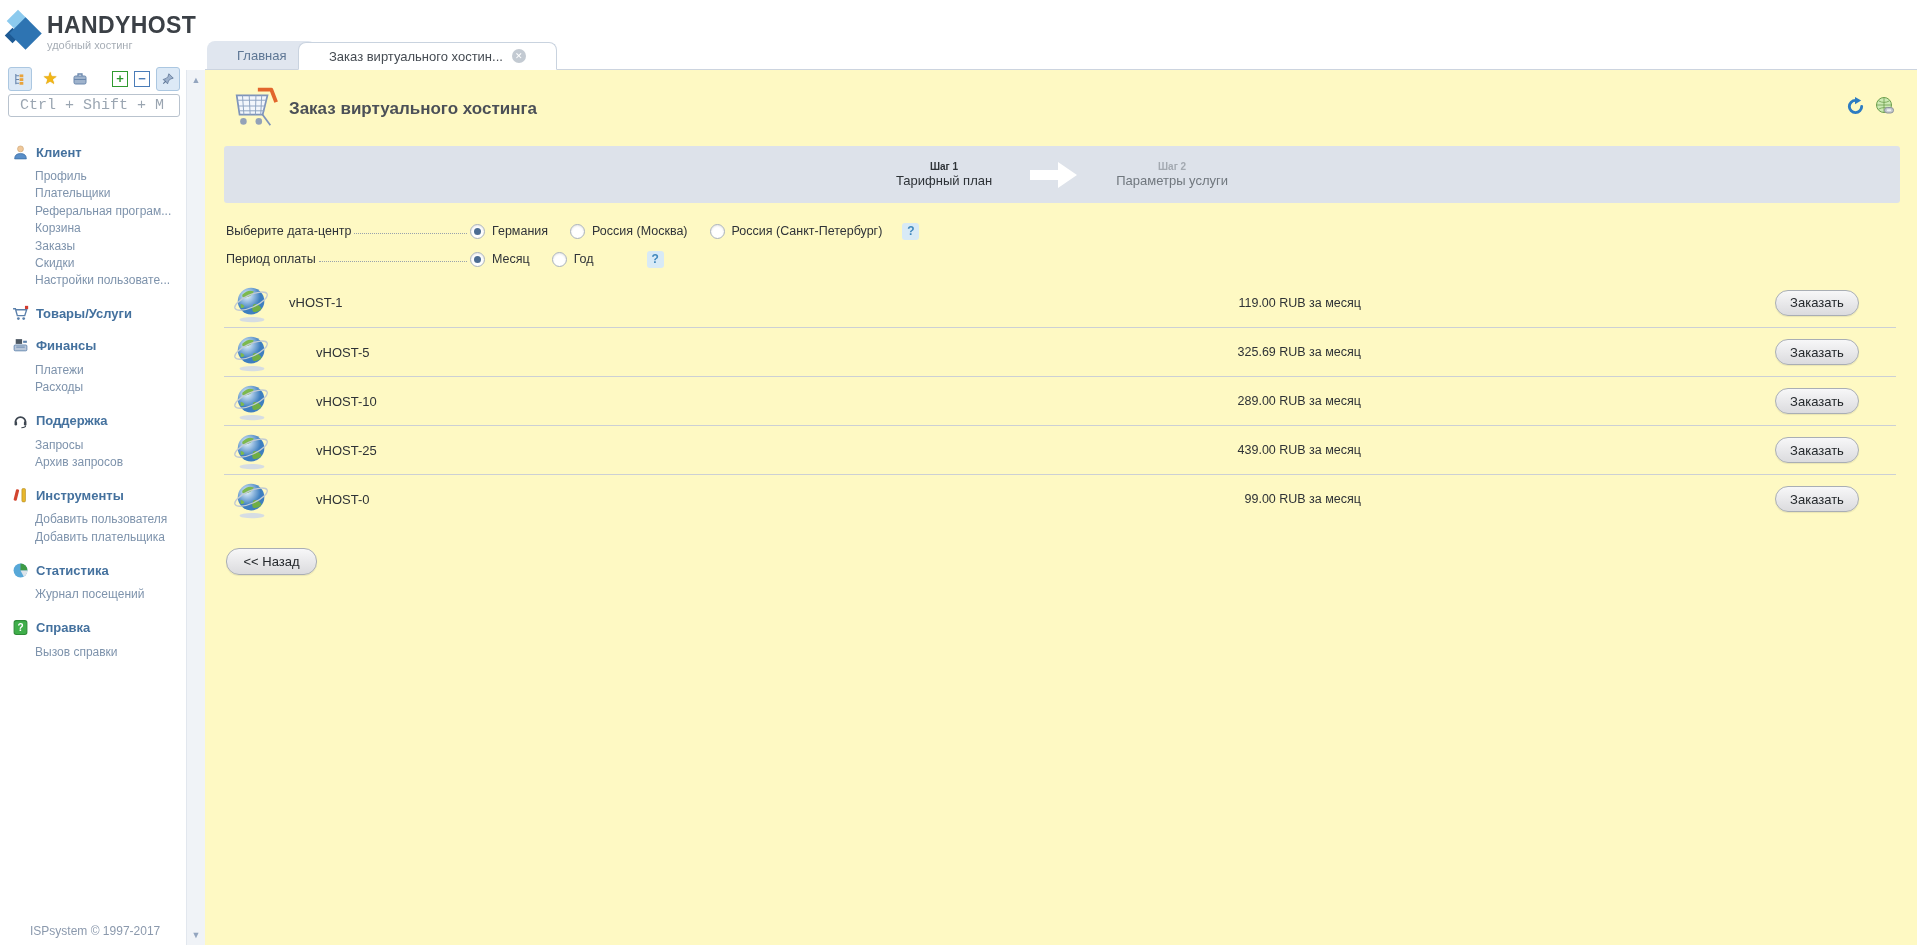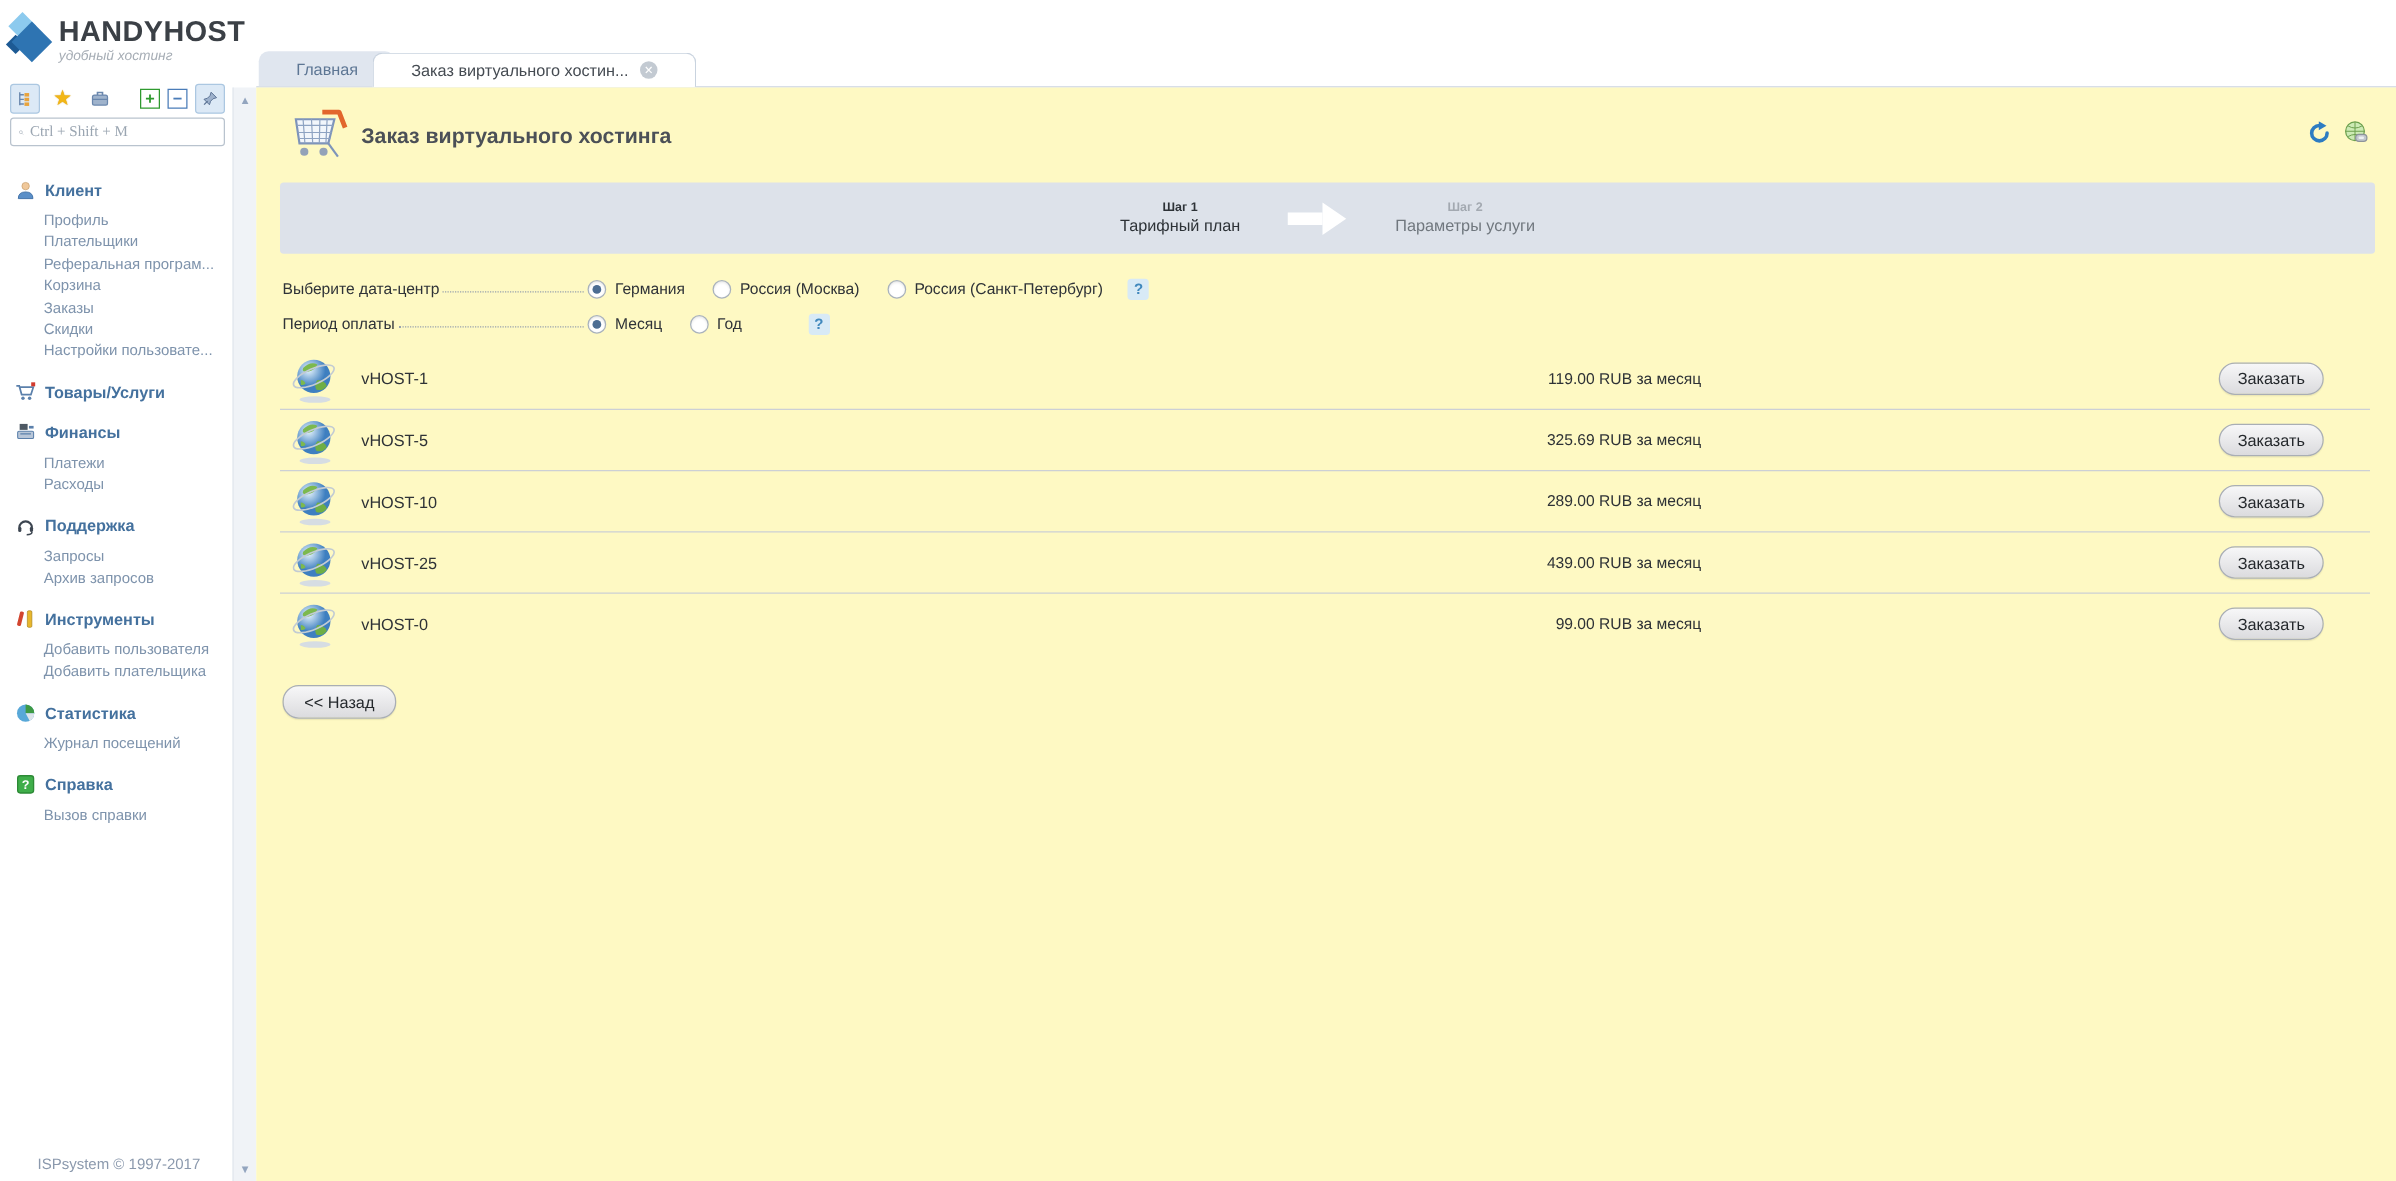--- a/index.html
+++ b/index.html
@@ -7,35 +7,35 @@
     font-family:"Liberation Sans","DejaVu Sans",sans-serif; }
 
   
   .sidebar { position:absolute; left:0; top:0; width:186px; height:945px; background:#fff; }
   .logo { position:absolute; left:5px; top:8px; display:flex; cursor:pointer; }
   .logo-mark { position:relative; width:42px; height:46px; }
   .logo-mark .d1 { position:absolute; width:16px; height:16px; background:#8ccaee; transform:rotate(45deg); left:5px; top:5px; }
   .logo-mark .d2 { position:absolute; width:23px; height:23px; background:#2e74b2; transform:rotate(45deg); left:9px; top:14px; }
   .logo-mark .d3 { position:absolute; width:11px; height:11px; background:#1d5a94; transform:rotate(45deg); left:2px; top:22px; }
   .logo-title { font-size:23px; font-weight:bold; color:#3b4046; letter-spacing:.4px; line-height:26px; margin-top:4px; }
-  .logo-sub { font-size:11px; color:#a6adb5; margin-top:1px;font-style:italic; }
+  .logo-sub { font-size:11px; color:#a6adb5; margin-top:1px; }
 
   .side-toolbar { position:absolute; top:66px; left:8px; width:172px; height:26px; display:flex; align-items:center; }
   .tbtn { width:24px; height:24px; display:flex; align-items:center; justify-content:center; border-radius:3px; margin-right:6px; cursor:pointer; }
   .tbtn.pressed { background:#dcE9f6; border:1px solid #abc7e1; }
   .star-glyph::after { content:'★'; color:#f2b616; font-size:17px; line-height:17px; text-shadow:0 0 1px #c98f0a; }
   .group-right { margin-left:auto; display:flex; align-items:center; }
   .boxbtn { width:16px; height:16px; background:#fff; text-align:center; font-weight:bold; font-size:13px; line-height:14px; margin-right:6px; cursor:pointer; }
   .box-plus { border:1px solid #2f9a2f; color:#2f9a2f; }
   .box-plus::after { content:'+'; }
   .box-minus { border:1px solid #4a7cb8; color:#4a7cb8; }
   .box-minus::after { content:'−'; }
 
   .search { position:absolute; top:94px; left:8px; width:172px; height:23px; border:1px solid #b9c3ce; border-radius:3px; background:#fff; display:flex; align-items:center; }
-  .search input { border:none; outline:none; flex:1; font-size:12px; color:#737373; background:transparent; font-family:Liberation Serif, serif; }
+  .search input { border:none; outline:none; flex:1; font-size:15px; color:#737373; background:transparent; font-family:Liberation Mono, monospace; }
   .search input::placeholder { color:#9aa5b1; }
   .search svg { margin:0 5px 0 6px; }
 
   .menu { position:absolute; top:128px; left:0; width:186px; }
   .menu-section { display:flex; align-items:center; margin:16px 0 0 12px; height:16px; cursor:pointer; }
   .menu-section .micon { width:17px; height:17px; margin-right:7px; display:flex; }
   .menu-section .mtitle { font-size:13px; font-weight:bold; color:#44719e; }
   .menu-items { margin:8px 0 0 35px; }
   .menu-item { font-size:12px; color:#7e93ac; line-height:17.4px; cursor:pointer; white-space:nowrap; }
 
@@ -89,21 +89,21 @@
   .dots { flex:1; border-bottom:1px dotted #98a2ad; margin:0 3px 4px 3px; }
   .radio-opt { display:flex; align-items:center; margin-right:22px; cursor:pointer; }
   .radio { width:15px; height:15px; border-radius:50%; border:1px solid #a9b2bc; background:#fff; position:relative; box-shadow:inset 0 1px 2px rgba(0,0,0,.1); }
   .radio.sel::after { content:''; position:absolute; left:3px; top:3px; right:3px; bottom:3px; border-radius:50%; background:#4c6d92; }
   .radio-label { margin-left:7px; font-size:12.5px; color:#2f3338; }
   .help { width:17px; height:17px; border-radius:3px; background:#d8eaf6; color:#4189bd; font-size:12px; font-weight:bold; display:flex; align-items:center; justify-content:center; cursor:pointer; }
   .help-dc { margin-left:20px; } .help-period { margin-left:53px; }
 
   .plans { position:absolute; left:19px; top:208px; width:1672px; }
   .plan-row { position:relative; height:49px; display:flex; align-items:center; }
-  .plan-row + .plan-row { border-top:1px solid #ccd0d5; }
+  .plan-row + .plan-row { border-top:1px solid #ccd0d5;gap:27px; }
   .plan-icon { margin-left:9px; display:flex; }
   .plan-name { margin-left:18px; font-size:13px; color:#2e3236; }
   .plan-price { position:absolute; right:535px; font-size:12.5px; color:#2e3236; }
   .btn { border:1px solid #a9aeb5; background:linear-gradient(#f7f7f8,#dbdbde); border-radius:13px; font-size:13px; color:#24282c; display:flex; align-items:center; justify-content:center; box-shadow:0 1px 1px rgba(0,0,0,.08); cursor:pointer; font-family:inherit; }
   .order-btn { position:absolute; right:37px; width:84px; height:26px; }
   .back-btn { position:absolute; left:21px; top:478px; width:91px; height:27px; }
 </style>
 </head>
 <body>
 

